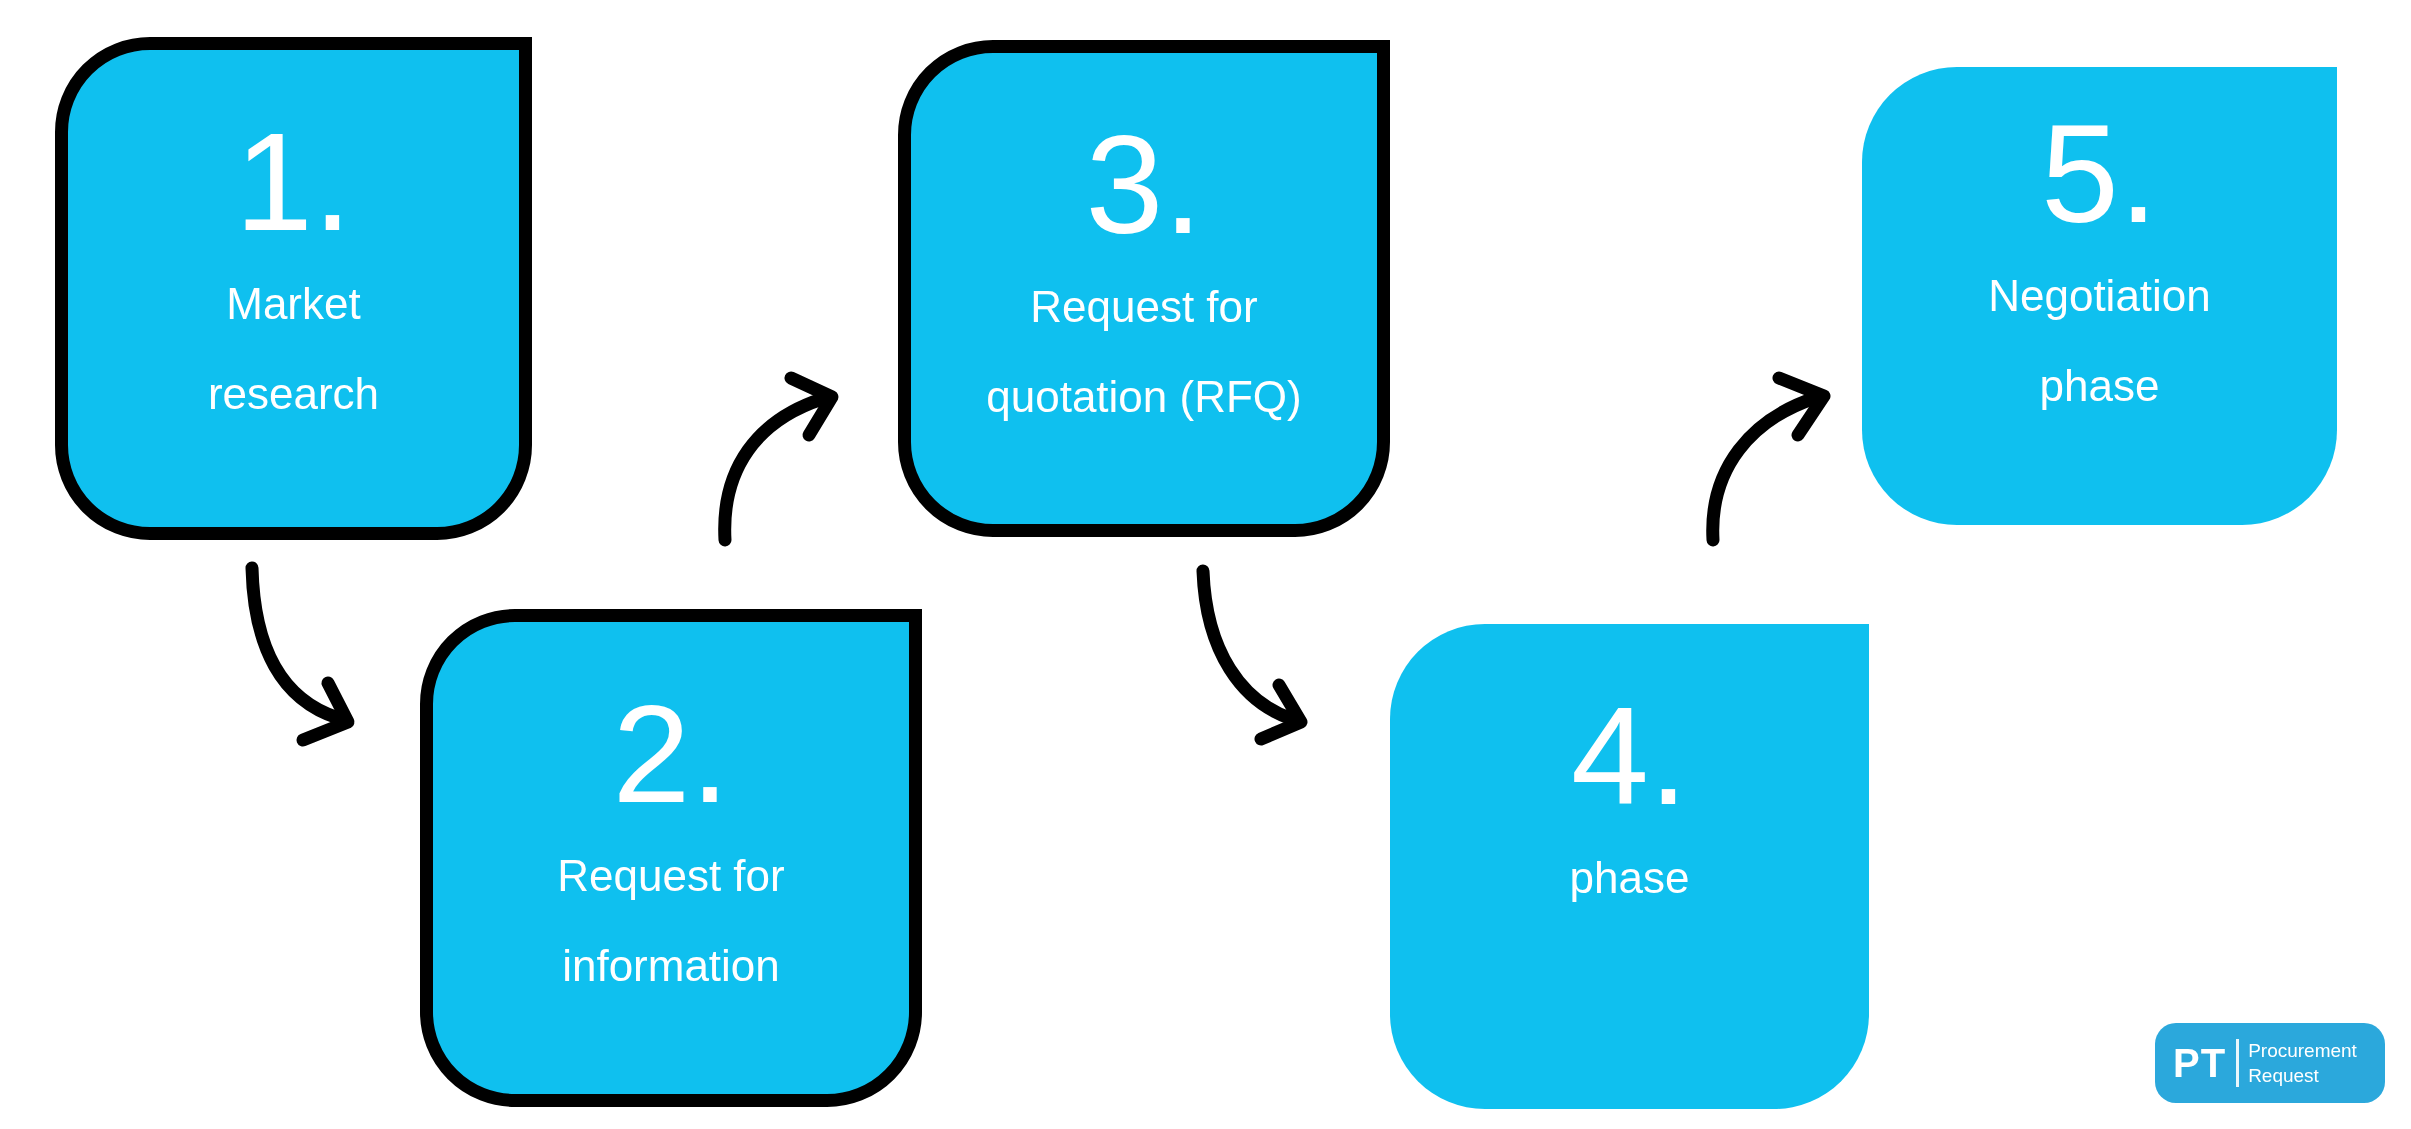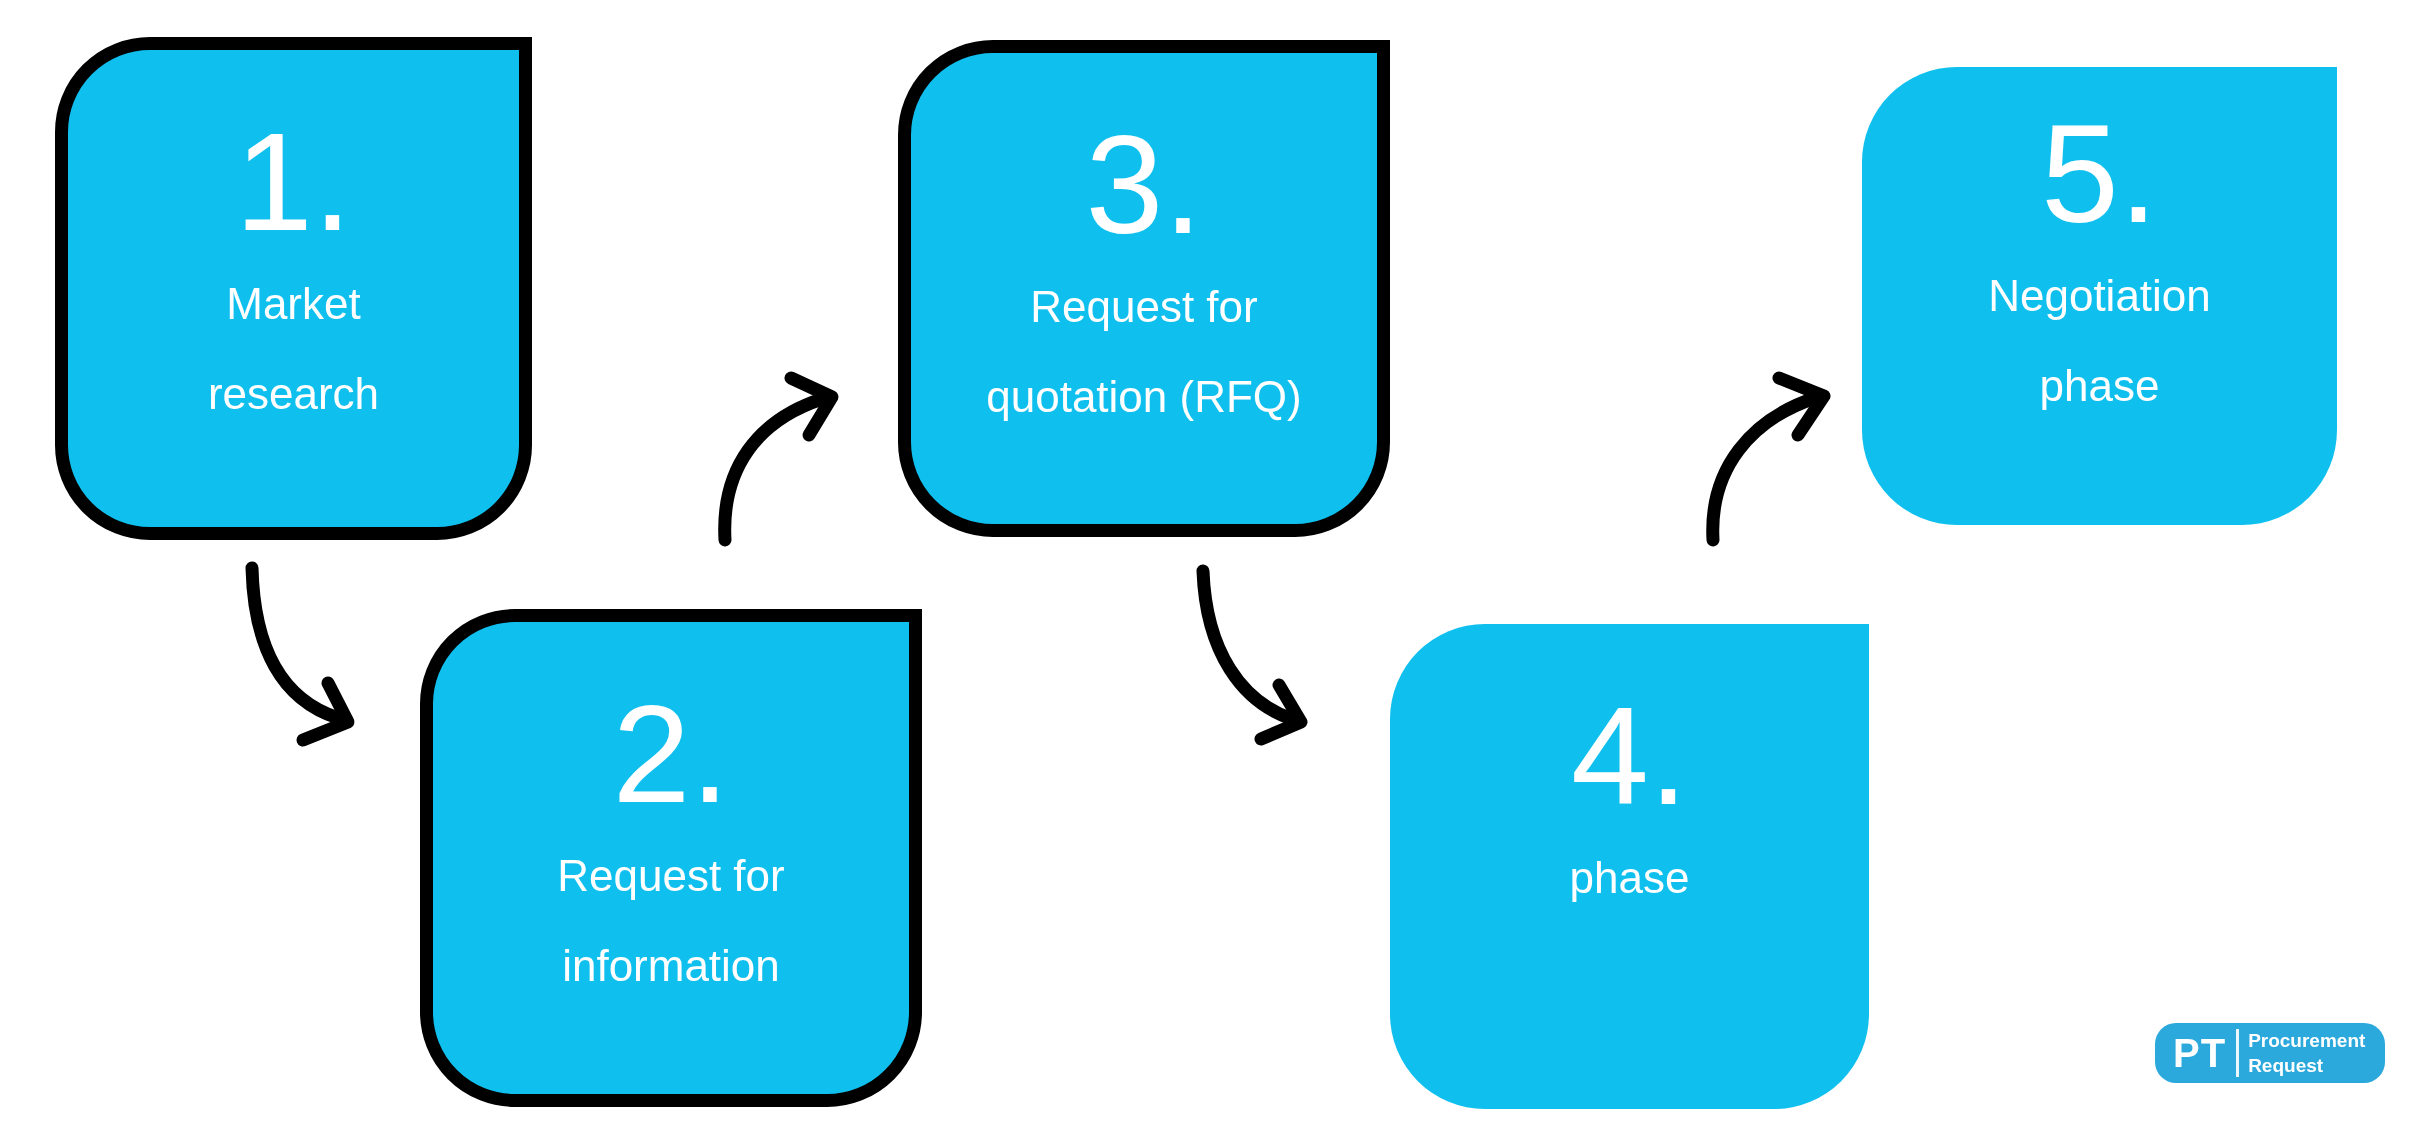--- a/index.html
+++ b/index.html
@@ -28,28 +28,28 @@
   .s2{left:420px; top:609px; width:502px; height:498px;}
   .s3{left:898px; top:40px;  width:492px; height:497px;}
   .s4{left:1390px;top:624px; width:479px; height:485px;}
   .s5{left:1862px;top:67px;  width:475px; height:458px; padding-top:30px;}
   .arrows{position:absolute;left:0;top:0;width:2411px;height:1129px;pointer-events:none;}
   .arrows path, .arrows polyline{
     fill:none;stroke:#000000;stroke-width:13;
     stroke-linecap:round;stroke-linejoin:round;
   }
   .logo{
-    position:absolute;left:2155px;top:1023px;width:230px;height:60px;
+    position:absolute;left:2155px;top:1023px;width:230px;height:80px;
     background:#2ba8dc;border-radius:21px;
     display:flex;align-items:center;box-sizing:border-box;
     padding:0 14px 0 18px;color:#ffffff;
   }
   .logo .abbr{font-size:40px;font-weight:700;letter-spacing:1px;}
   .logo .div{width:3px;height:48px;background:#ffffff;opacity:.9;margin:0 9px 0 10px;}
-  .logo .words{font-size:19px;line-height:25px;font-weight:700;}
+  .logo .words{font-size:19px;line-height:25px;font-weight:400;}
 </style>
 </head>
 <body>
 
 <div class="step outlined s1">
   <div class="num">1.</div>
   <div class="line">Market</div>
   <div class="line">research</div>
 </div>
 

